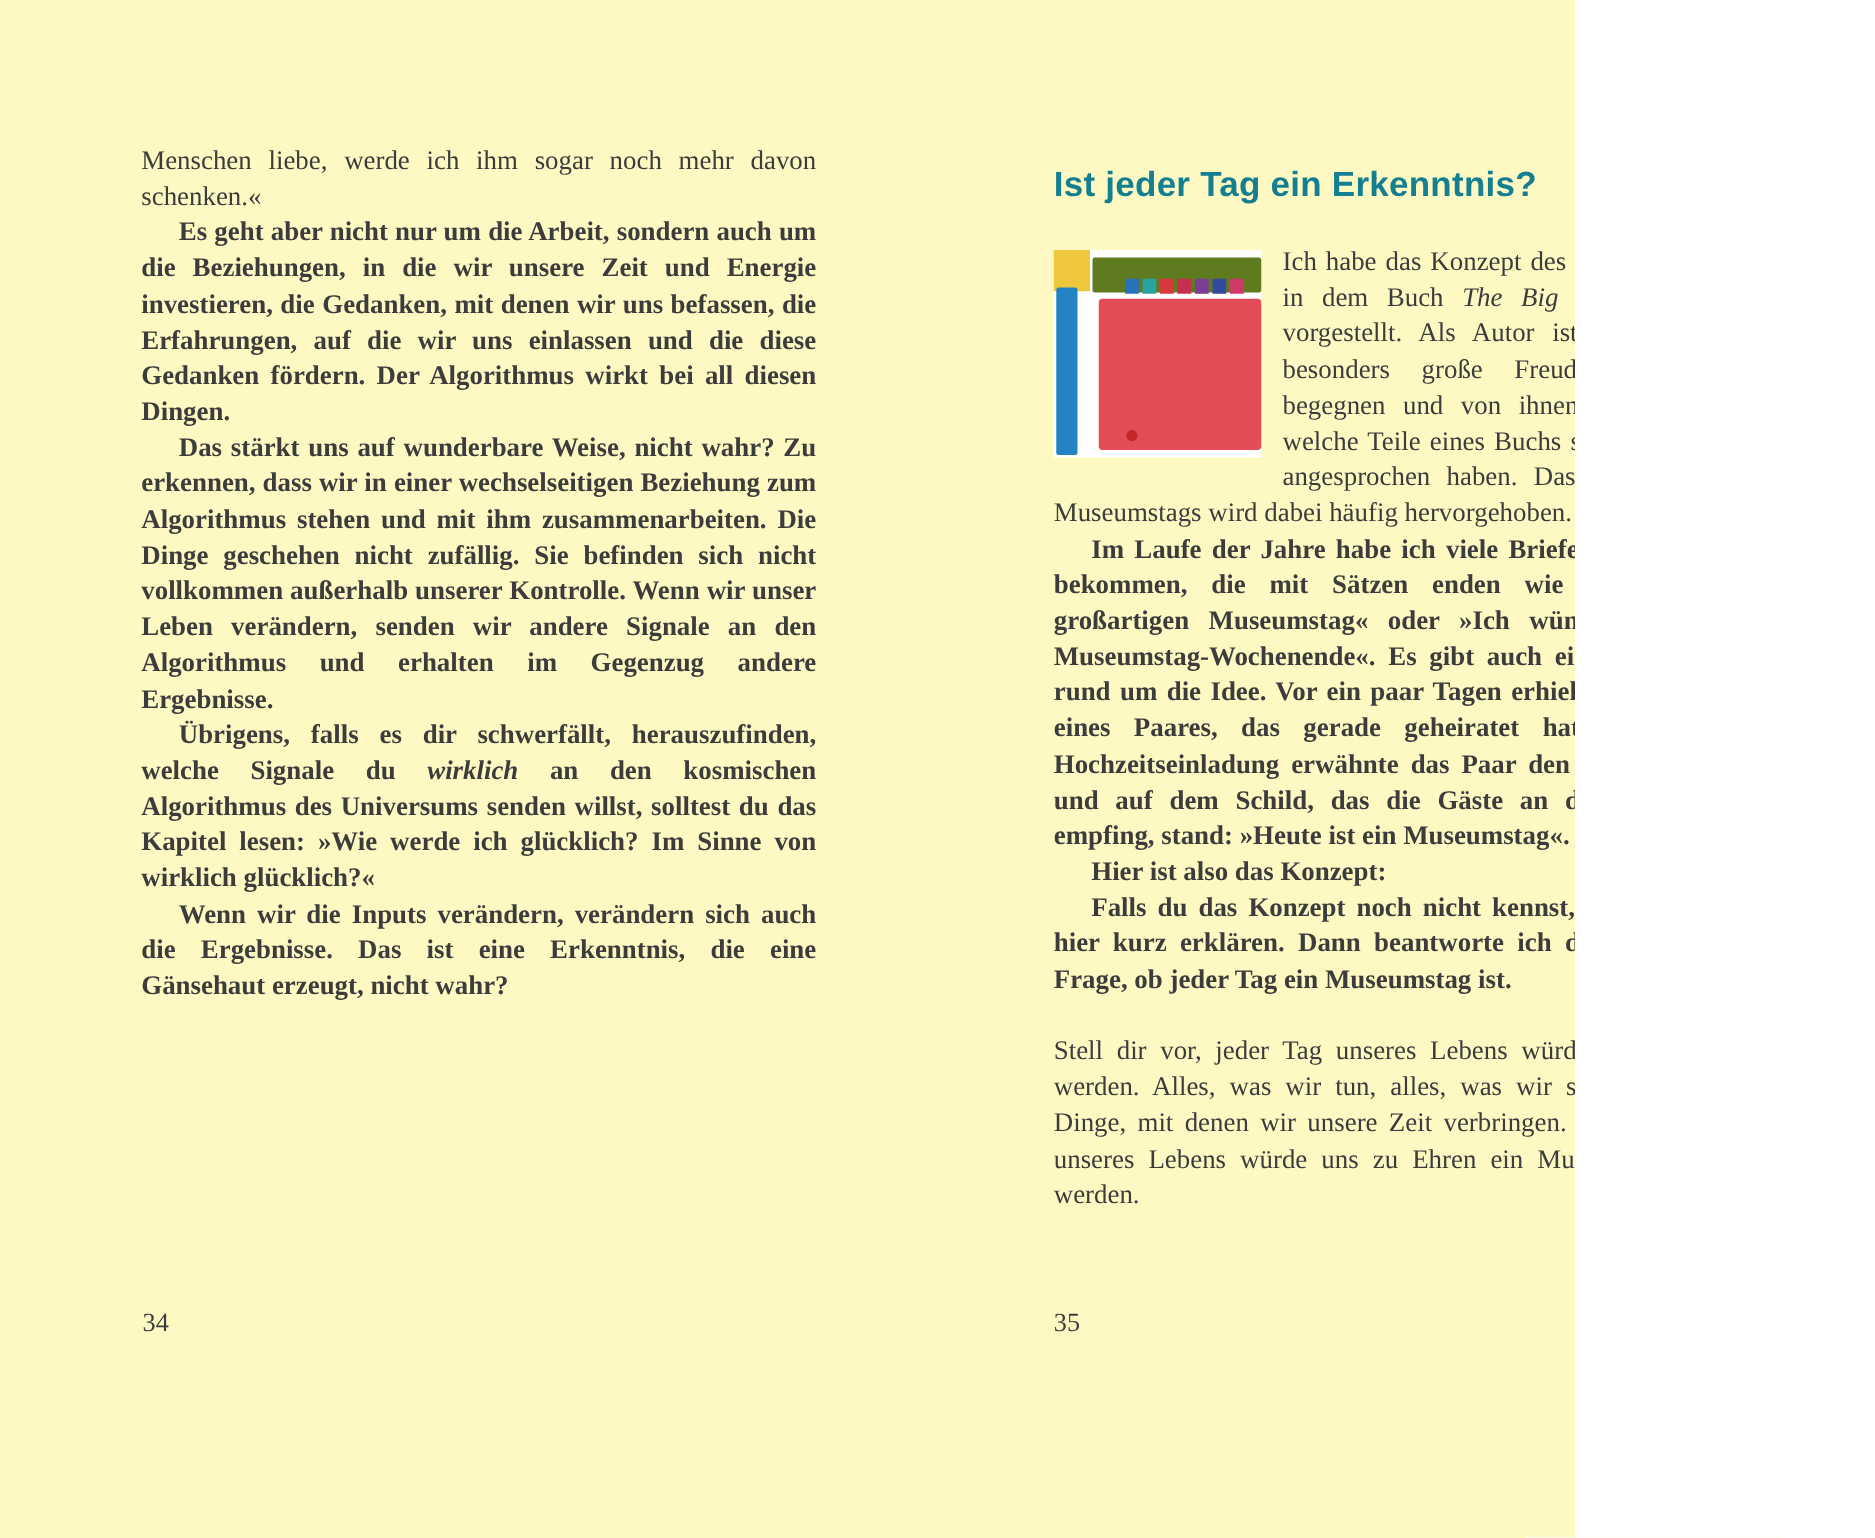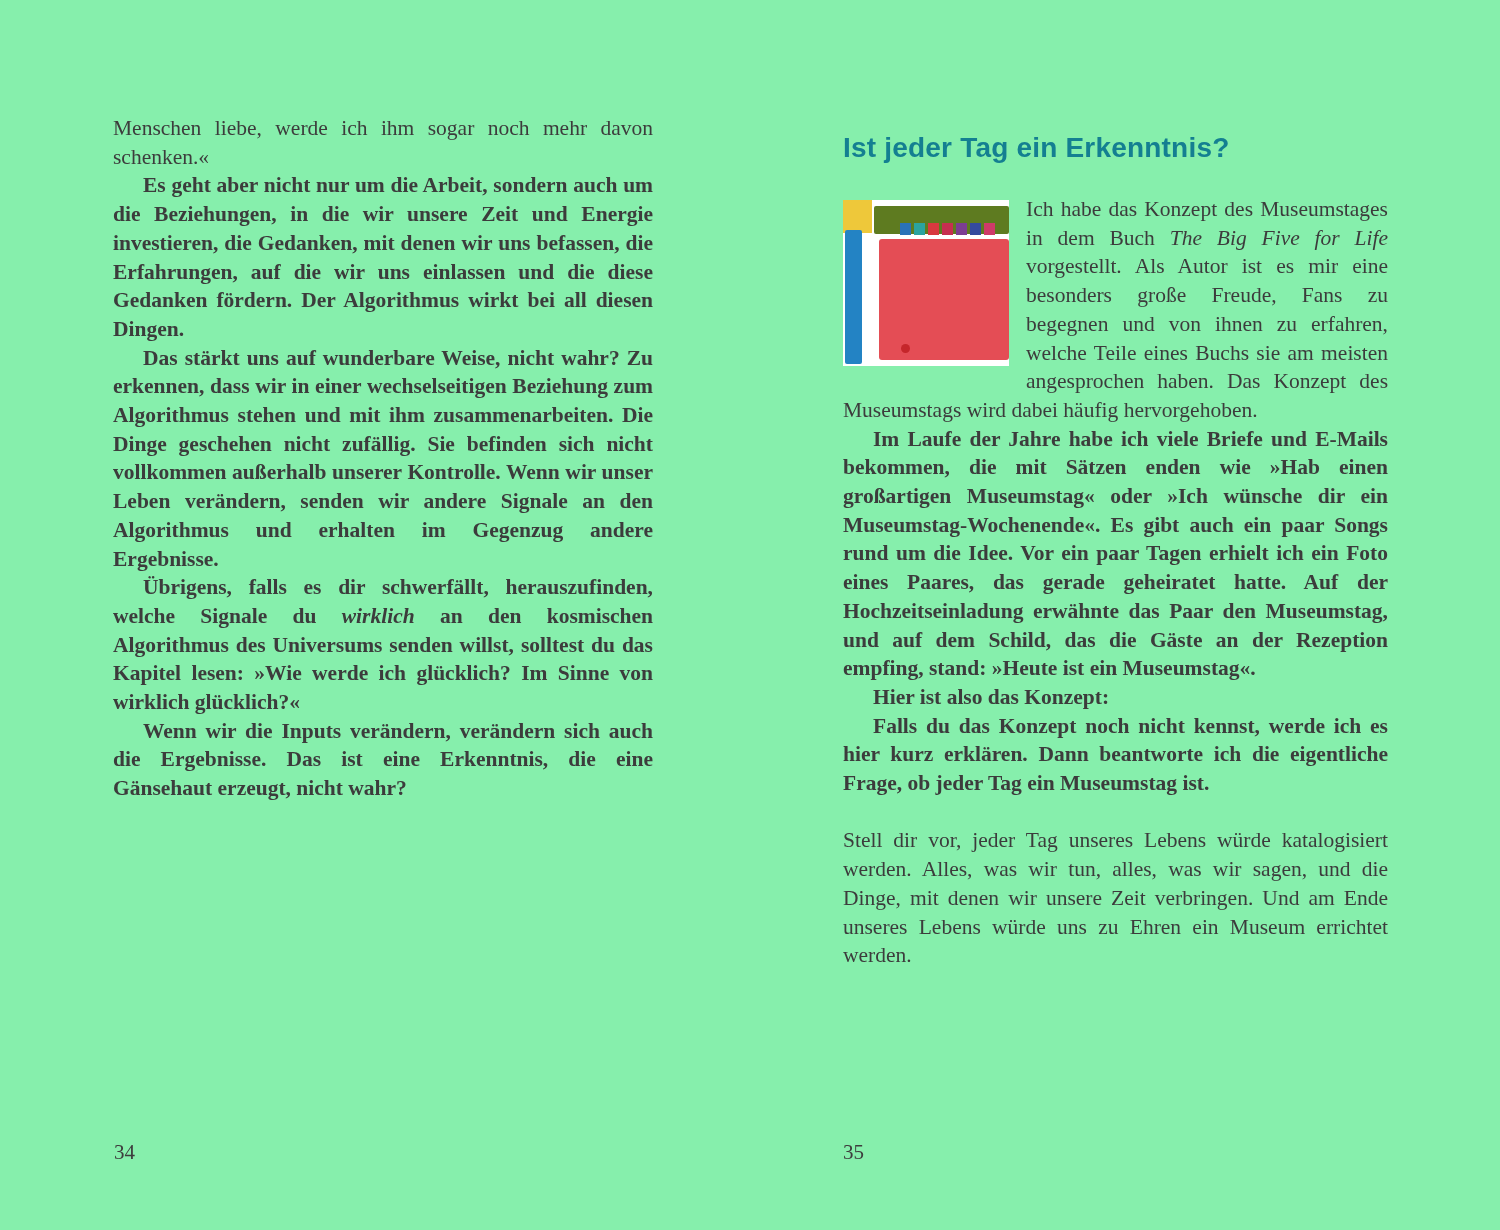--- a/index.html
+++ b/index.html
@@ -1,21 +1,21 @@
 <!DOCTYPE html>
 <html lang="de"><head>
 <meta charset="utf-8">
 <style>
   html, body { margin: 0; padding: 0; background: #ffffff; }
 
   .spread {
     position: relative;
-    width: 1500px;
+    width: 1260px;
     height: 1230px;
-    background: #86efac;
+    background: #fef9c3;
     overflow: hidden;
     font-family: "Liberation Serif", serif;
     color: #3c3c3c;
   }
 
   .col {
     position: absolute;
     text-align: justify;
     font-size: 21.5px;
     line-height: 28.7px;
@@ -64,21 +64,21 @@
   .art-dot    { left: 58px; top: 144px; width: 9px; height: 9px; border-radius: 50%; }
   .squares-row {
     position: absolute; left: 57px; top: 23px;
     display: flex; gap: 3px; z-index: 2;
   }
   .squares-row .sq { width: 11px; height: 12px; display: block; }
 
   
   .page-num {
     position: absolute;
-    top: 1140px;
+    top: 1046px;
     font-size: 21px;
     line-height: 24px;
     color: #3d3d3d;
   }
   .page-num-left  { left: 114px; width: 540px; text-align: left; }
   .page-num-right { left: 843px; width: 545px; text-align: left; }
 </style>
 </head>
 <body>
 

